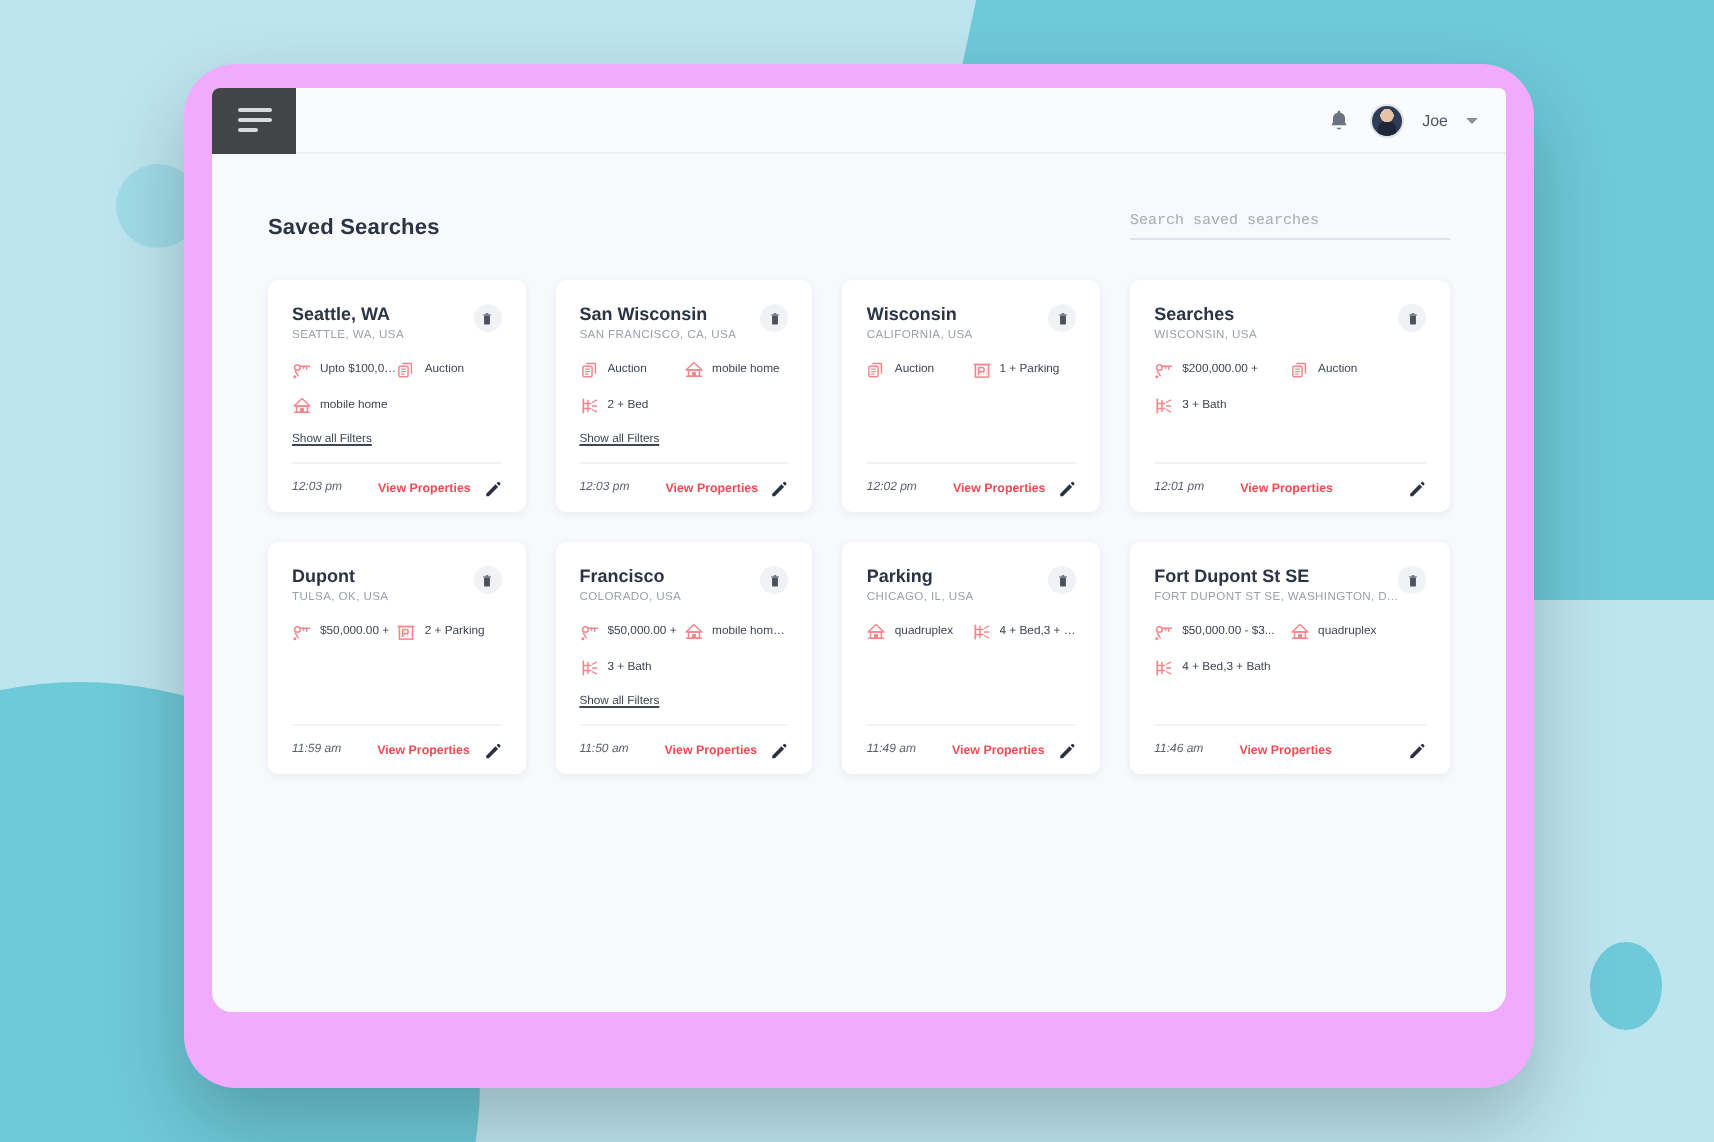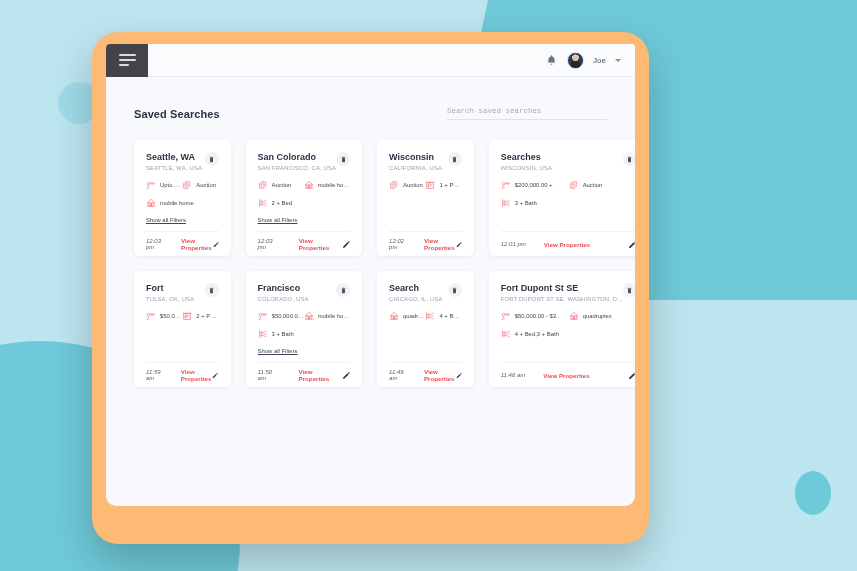--- a/index.html
+++ b/index.html
@@ -51,22 +51,22 @@
     right: 26px; bottom: 56px;
     width: 36px; height: 44px;
     border-radius: 50%;
     background: #6ec9d8;
   }
 
   
   .device {
     position: absolute;
     left: 92px; top: 32px;
-    width: 557px; height: 512px;
-    background: #fdba74;
+    width: 675px; height: 512px;
+    background: #f0abfc;
     border-radius: 26px;
     box-shadow: 0 18px 40px rgba(0,0,0,.22);
   }
   .screen {
     position: absolute;
     left: 14px; top: 12px; right: 14px; bottom: 38px;
     background: #f8f9fc;
     border-radius: 4px 4px 10px 10px;
     overflow: hidden;
   }
@@ -287,21 +287,21 @@
       <a class="view-link">View Properties</a>
       <svg class="pencil" viewBox="0 0 24 24">
         <path d="M3 18.2 15.4 5.8l3.4 3.4L6.4 21.6H3z" fill="#2b3140"></path>
         <path d="M16.8 4.4 18.2 3a1.6 1.6 0 0 1 2.2 0l1.1 1.1a1.6 1.6 0 0 1 0 2.2l-1.4 1.4z" fill="#2b3140"></path>
       </svg>
     </div>
   </div>
           <div class="card">
     <div class="card-head">
       <div>
-        <div class="card-title">San Colorado</div>
+        <div class="card-title">San Wisconsin</div>
         <div class="card-sub">SAN FRANCISCO, CA, USA</div>
       </div>
       <div class="trash">
         <svg viewBox="0 0 24 24" width="7" height="7">
           <path d="M7 6h10v14a1.5 1.5 0 0 1-1.5 1.5h-7A1.5 1.5 0 0 1 7 20z" fill="#4b5160"></path>
           <path d="M5.5 4.2h13v1.6h-13z" fill="#4b5160"></path>
           <path d="M9.8 2.2h4.4v2H9.8z" fill="#4b5160"></path>
         </svg>
       </div>
     </div>
@@ -435,21 +435,21 @@
       <a class="view-link">View Properties</a>
       <svg class="pencil" viewBox="0 0 24 24">
         <path d="M3 18.2 15.4 5.8l3.4 3.4L6.4 21.6H3z" fill="#2b3140"></path>
         <path d="M16.8 4.4 18.2 3a1.6 1.6 0 0 1 2.2 0l1.1 1.1a1.6 1.6 0 0 1 0 2.2l-1.4 1.4z" fill="#2b3140"></path>
       </svg>
     </div>
   </div>
           <div class="card">
     <div class="card-head">
       <div>
-        <div class="card-title">Fort</div>
+        <div class="card-title">Dupont</div>
         <div class="card-sub">TULSA, OK, USA</div>
       </div>
       <div class="trash">
         <svg viewBox="0 0 24 24" width="7" height="7">
           <path d="M7 6h10v14a1.5 1.5 0 0 1-1.5 1.5h-7A1.5 1.5 0 0 1 7 20z" fill="#4b5160"></path>
           <path d="M5.5 4.2h13v1.6h-13z" fill="#4b5160"></path>
           <path d="M9.8 2.2h4.4v2H9.8z" fill="#4b5160"></path>
         </svg>
       </div>
     </div>
@@ -534,21 +534,21 @@
       <a class="view-link">View Properties</a>
       <svg class="pencil" viewBox="0 0 24 24">
         <path d="M3 18.2 15.4 5.8l3.4 3.4L6.4 21.6H3z" fill="#2b3140"></path>
         <path d="M16.8 4.4 18.2 3a1.6 1.6 0 0 1 2.2 0l1.1 1.1a1.6 1.6 0 0 1 0 2.2l-1.4 1.4z" fill="#2b3140"></path>
       </svg>
     </div>
   </div>
           <div class="card">
     <div class="card-head">
       <div>
-        <div class="card-title">Search</div>
+        <div class="card-title">Parking</div>
         <div class="card-sub">CHICAGO, IL, USA</div>
       </div>
       <div class="trash">
         <svg viewBox="0 0 24 24" width="7" height="7">
           <path d="M7 6h10v14a1.5 1.5 0 0 1-1.5 1.5h-7A1.5 1.5 0 0 1 7 20z" fill="#4b5160"></path>
           <path d="M5.5 4.2h13v1.6h-13z" fill="#4b5160"></path>
           <path d="M9.8 2.2h4.4v2H9.8z" fill="#4b5160"></path>
         </svg>
       </div>
     </div>

